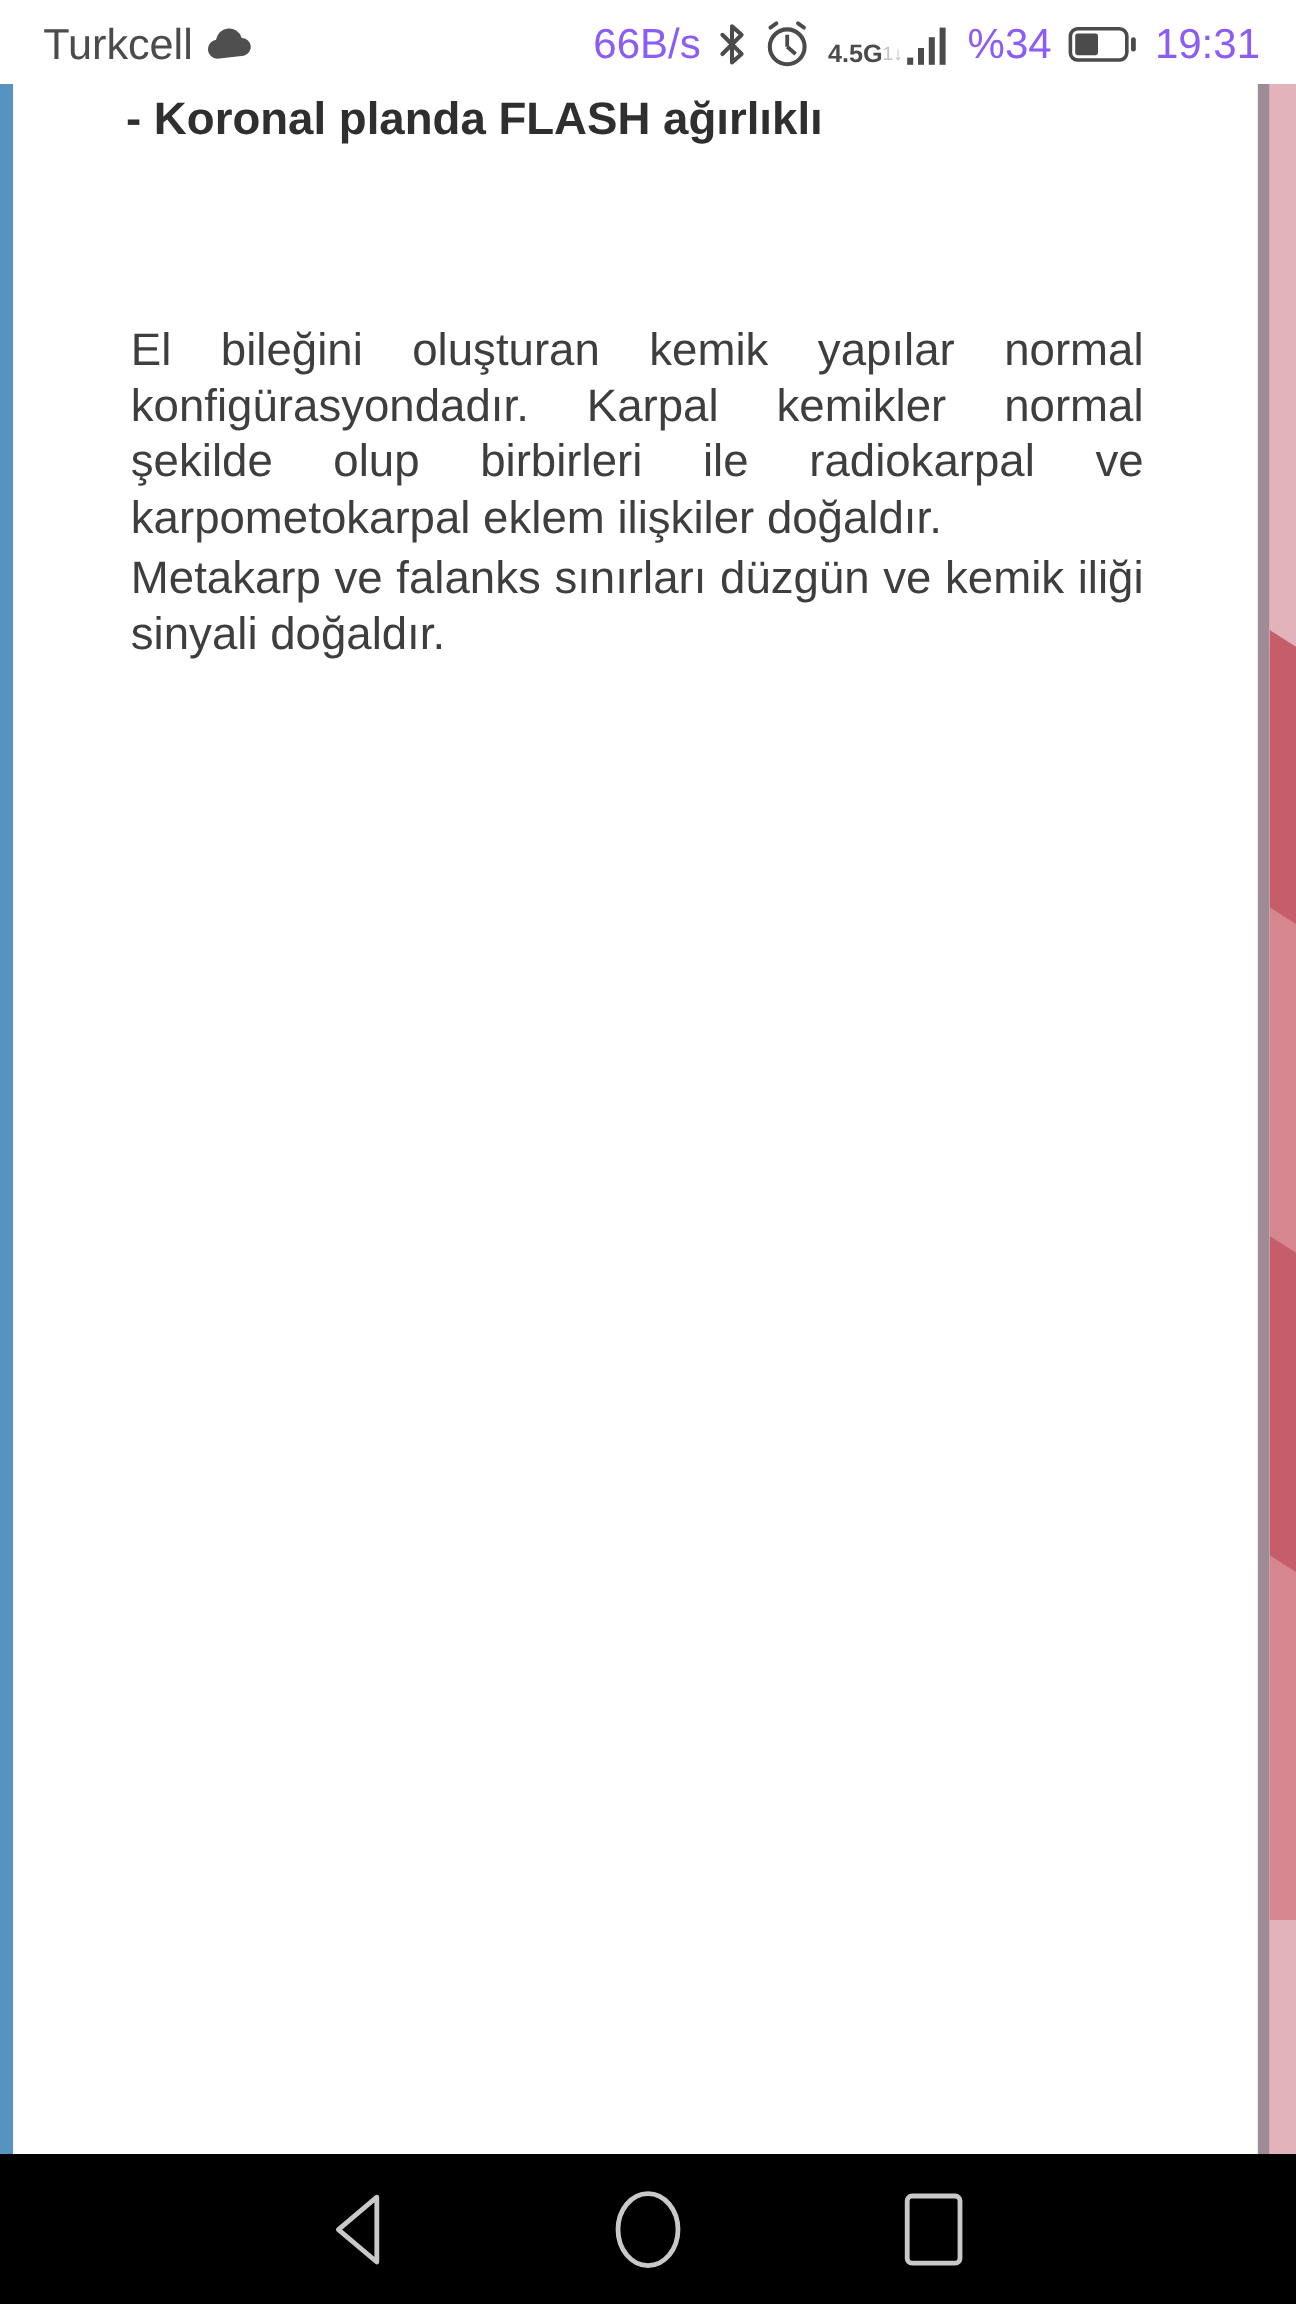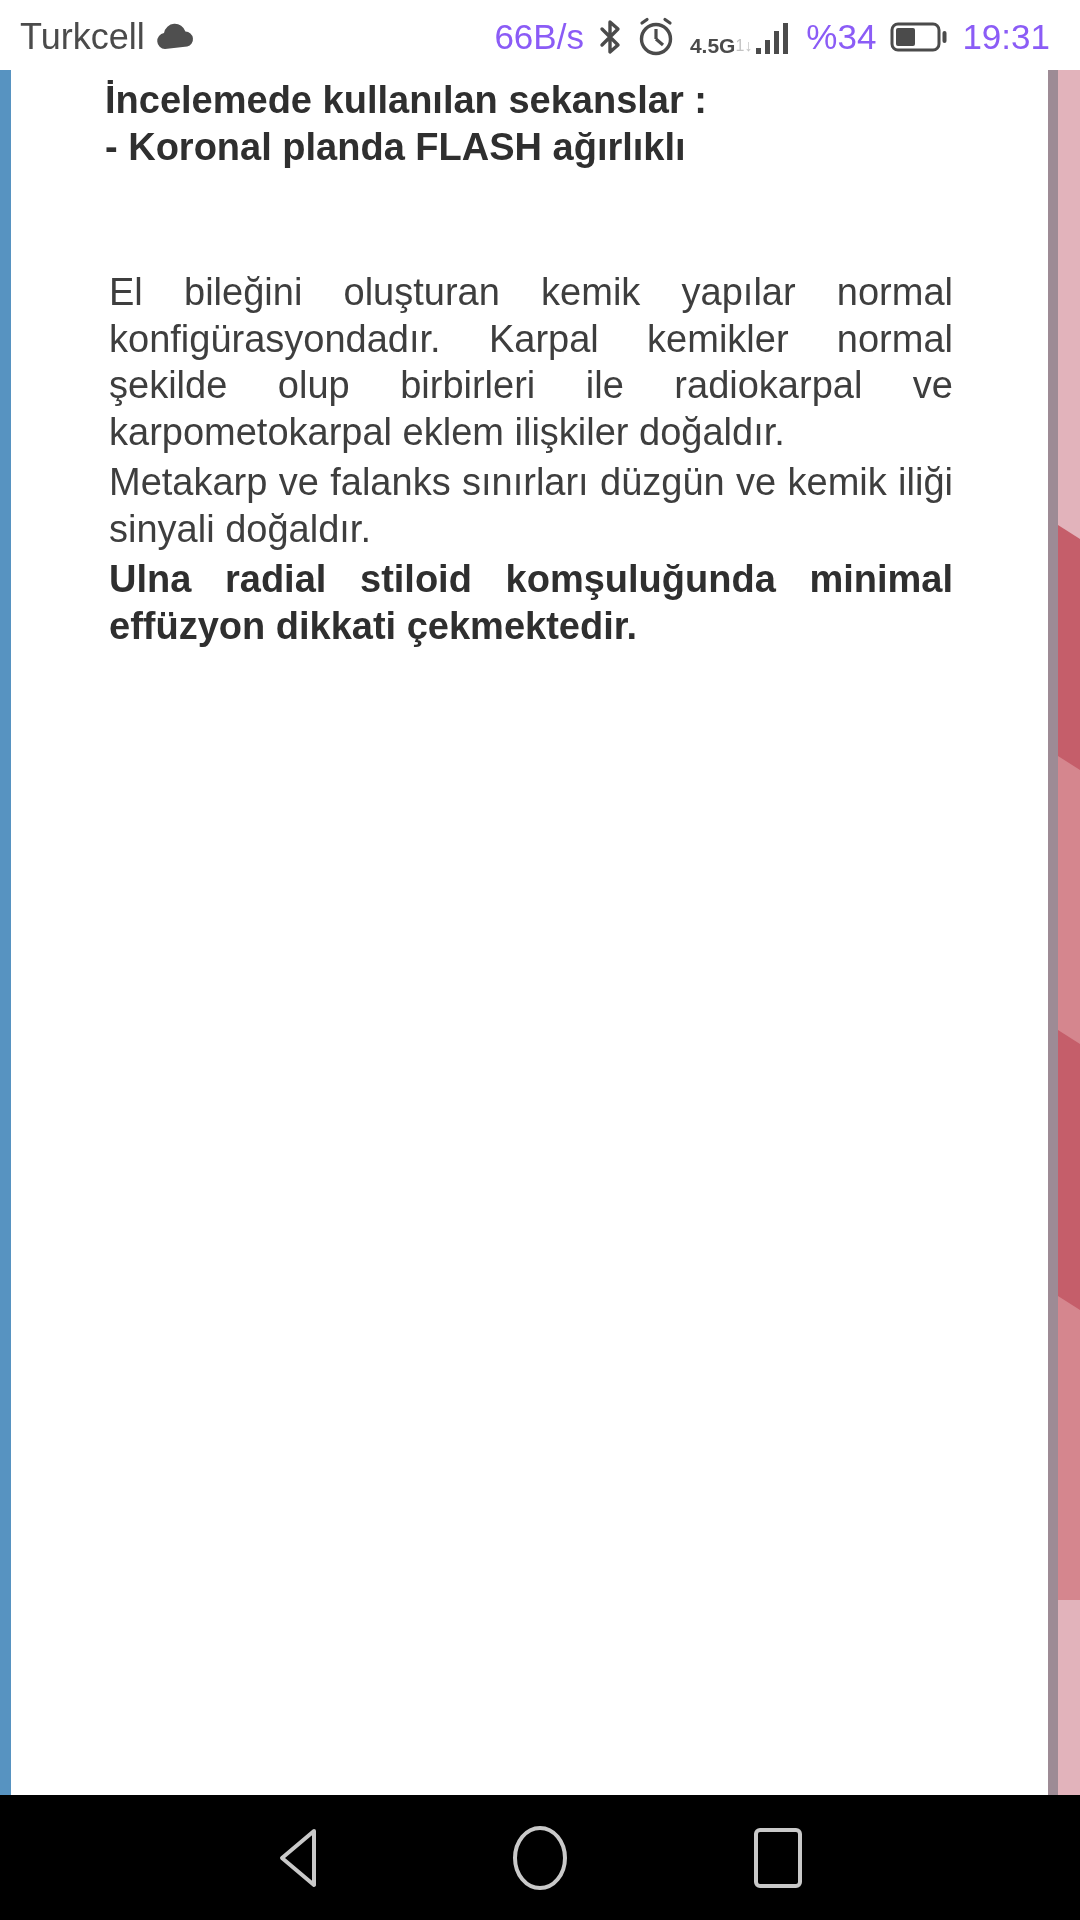--- a/index.html
+++ b/index.html
@@ -4,21 +4,21 @@
 <style>
   html,body{margin:0;padding:0;background:#fff;}
   .screen{
     position:relative;width:1080px;height:1920px;overflow:hidden;background:#ffffff;
     font-family:"Liberation Sans","DejaVu Sans",sans-serif;
   }
   
   .status-bar{
     position:absolute;left:0;top:0;width:1080px;height:70px;background:#ffffff;
     display:flex;align-items:center;justify-content:space-between;
-    color:#4b4b4b;box-sizing:border-box;padding:4px 30px 0 20px;
+    color:#4b4b4b;box-sizing:border-box;padding:4px 30px 0 36px;
   }
   .sb-left{display:flex;align-items:center;gap:10px;}
   .sb-right{display:flex;align-items:center;gap:14px;}
   .sb-text{font-size:35px;color:#8b5cf6;}
   .sb-carrier{font-size:36px;color:#4b4b4b;}
   .net-cluster{display:flex;align-items:flex-end;gap:2px;}
   .net-left{display:flex;flex-direction:row;align-items:center;line-height:1;}
   .net-type{font-size:21px;font-weight:700;color:#4b4b4b;}
   .net-sub{font-size:16px;color:#c3c3c3;margin-top:1px;}
   
@@ -115,28 +115,26 @@
   <div class="pink-col">
     <div class="pink-band band-light1"></div>
     <div class="pink-band band-dark1"></div>
     <div class="pink-band band-dark2"></div>
     <div class="pink-band band-light2"></div>
   </div>
 
   <div class="page"></div>
 
   <div class="doc-heading">
-    <div>İncelemede kullanılan sekanslar :</div>
     <div>- Koronal planda FLASH ağırlıklı</div>
   </div>
 
   <div class="doc-body">
     <p>El bileğini oluşturan kemik yapılar normal konfigürasyondadır. Karpal kemikler normal şekilde olup birbirleri ile radiokarpal ve karpometokarpal eklem ilişkiler doğaldır.</p>
     <p>Metakarp ve falanks sınırları düzgün ve kemik iliği sinyali doğaldır.</p>
-    <p class="bold">Ulna radial stiloid komşuluğunda minimal effüzyon dikkati çekmektedir.</p>
   </div>
 
   <div class="nav-bar">
     <button class="nav-btn nav-back">
       <svg width="64" height="68" viewBox="0 0 64 68">
         <path d="M46 7 L14 34 L46 61 Z" fill="none" stroke="#c9c9c9" stroke-width="4" stroke-linejoin="round"></path>
       </svg>
     </button>
     <button class="nav-btn nav-home">
       <svg width="64" height="68" viewBox="0 0 64 68">

